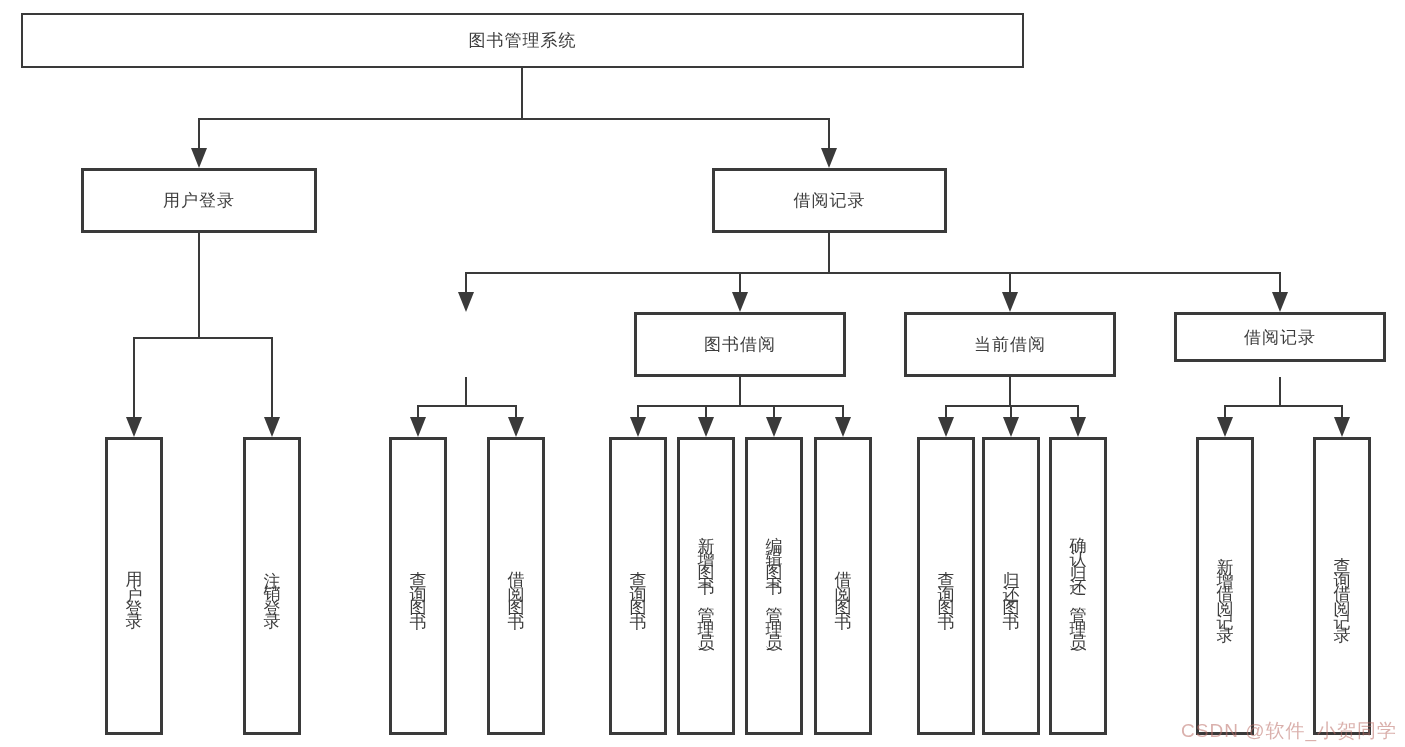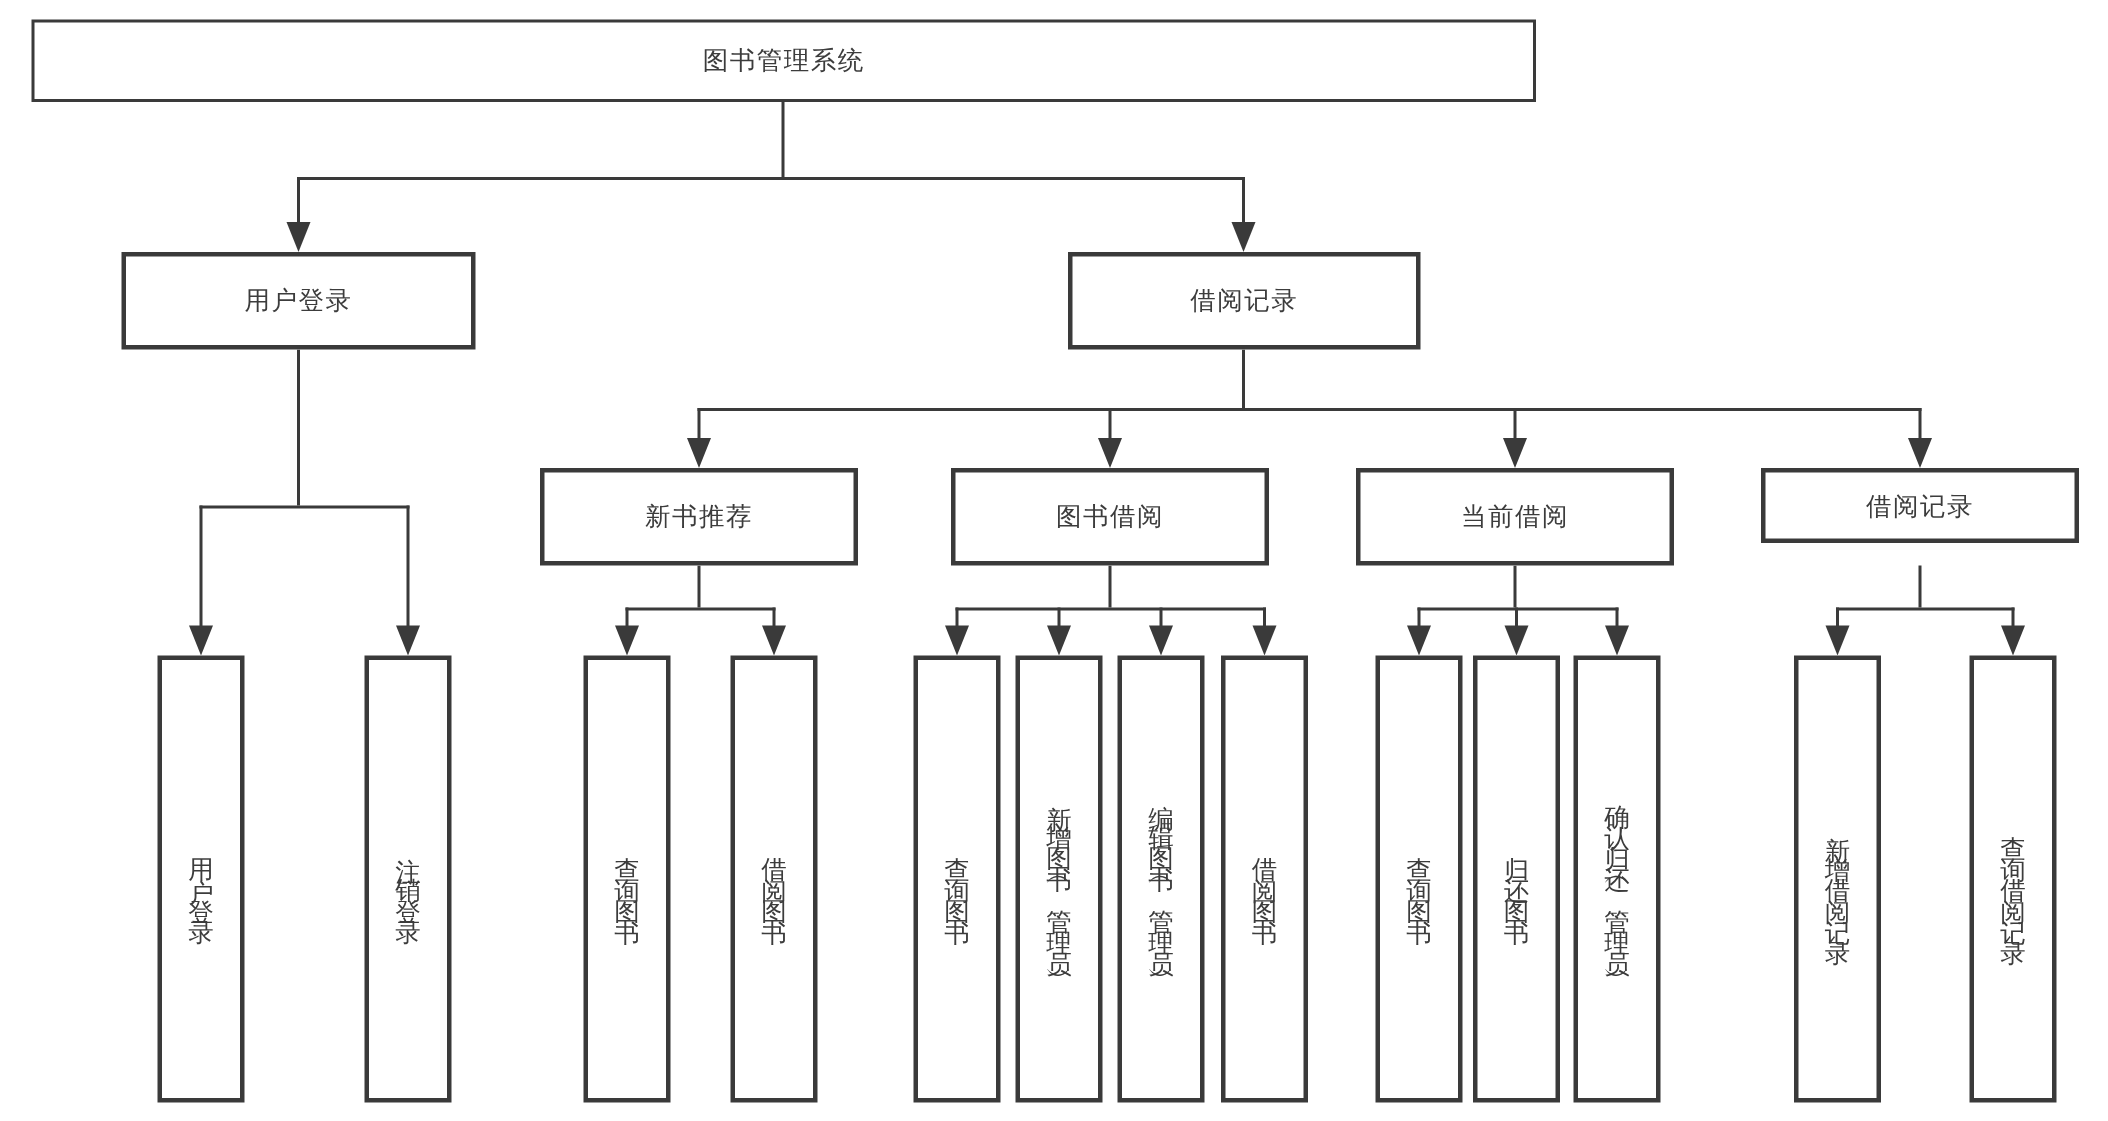--- a/index.html
+++ b/index.html
@@ -95,23 +95,20 @@
     <span>图书管理系统</span>
   </div>
 
   <div class="box h" style="left:81px;top:168px;width:236px;height:65px">
     <span>用户登录</span>
   </div>
   <div class="box h" style="left:712px;top:168px;width:235px;height:65px">
     <span>借阅记录</span>
   </div>
 
-  <div class="box h" style="left:360px;top:312px;width:212px;height:65px">
-    <span>新书推荐</span>
-  </div>
   <div class="box h" style="left:904px;top:312px;width:212px;height:65px">
     <span>当前借阅</span>
   </div>
   <div class="box h" style="left:634px;top:312px;width:212px;height:65px">
     <span>图书借阅</span>
   </div>
   <div class="box h" style="left:1174px;top:312px;width:212px;height:50px">
     <span>借阅记录</span>
   </div>
 
@@ -152,14 +149,15 @@
     <span>确认归还（管理员）</span>
   </div>
 
   <div class="box v" style="left:1196px;top:437px;width:58px;height:298px">
     <span>新增借阅记录</span>
   </div>
   <div class="box v" style="left:1313px;top:437px;width:58px;height:298px">
     <span>查询借阅记录</span>
   </div>
 
+  <div id="watermark">CSDN @软件_小贺同学</div>
 
 </div>
 
 </body></html>

